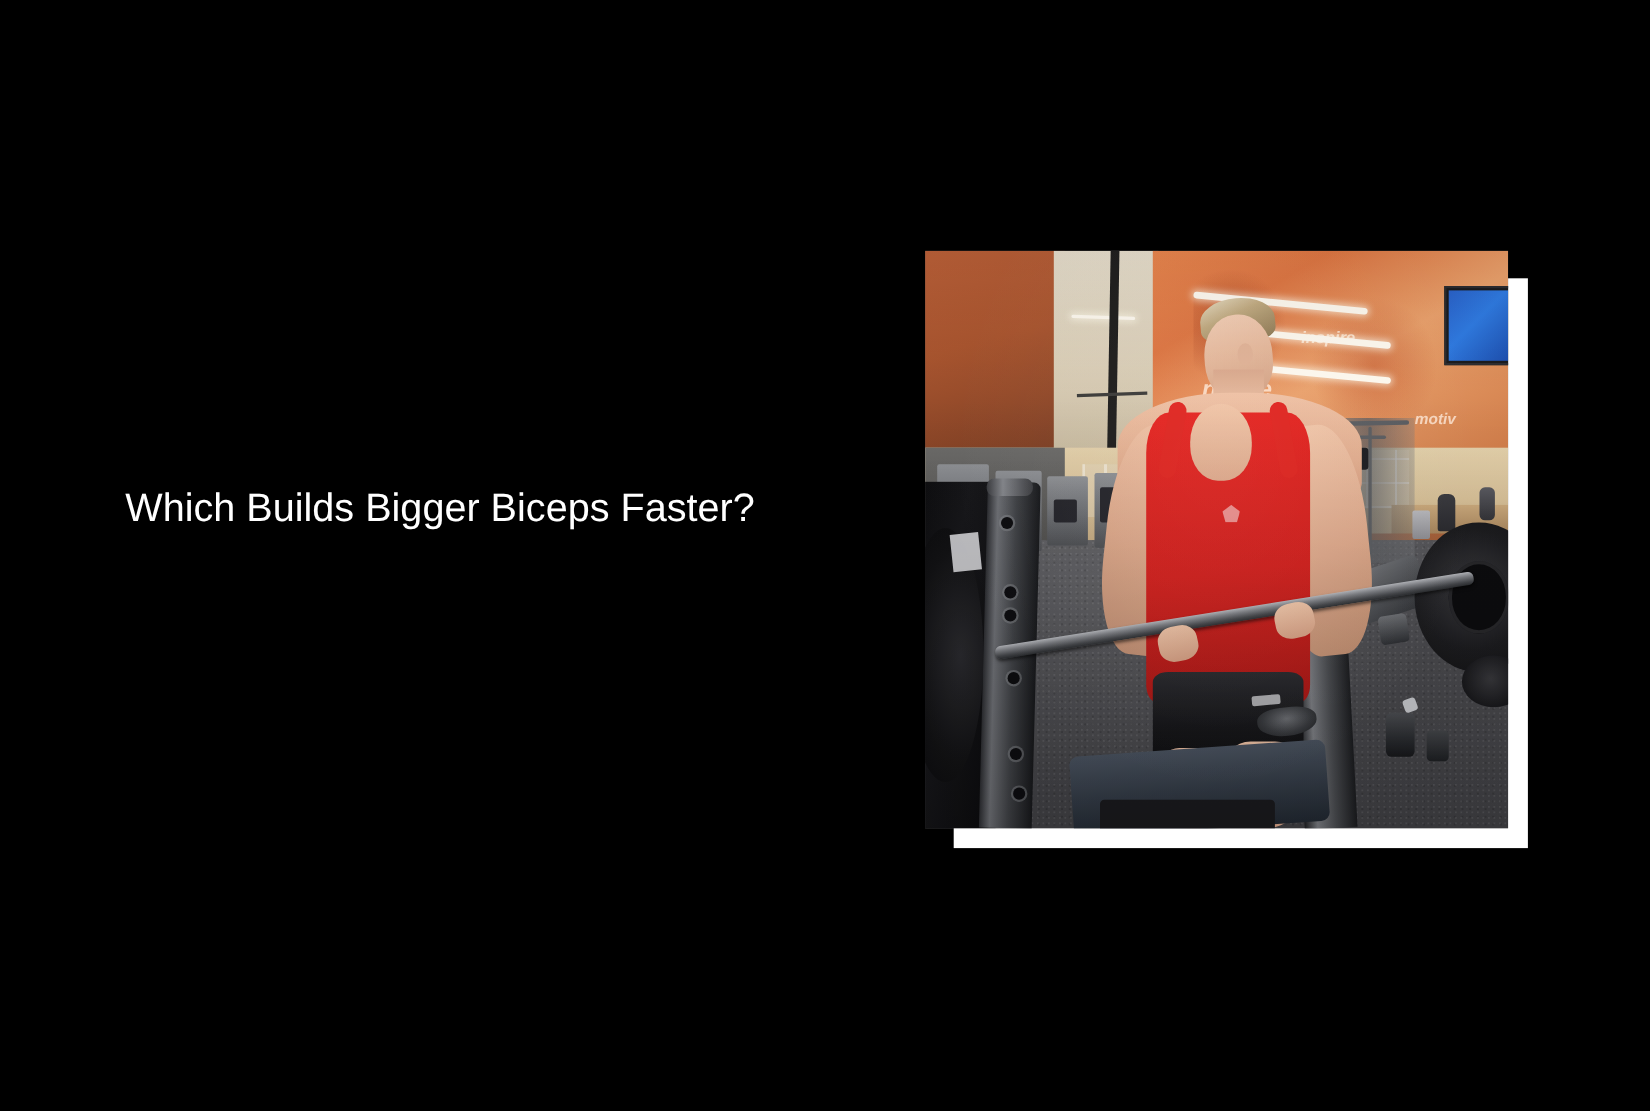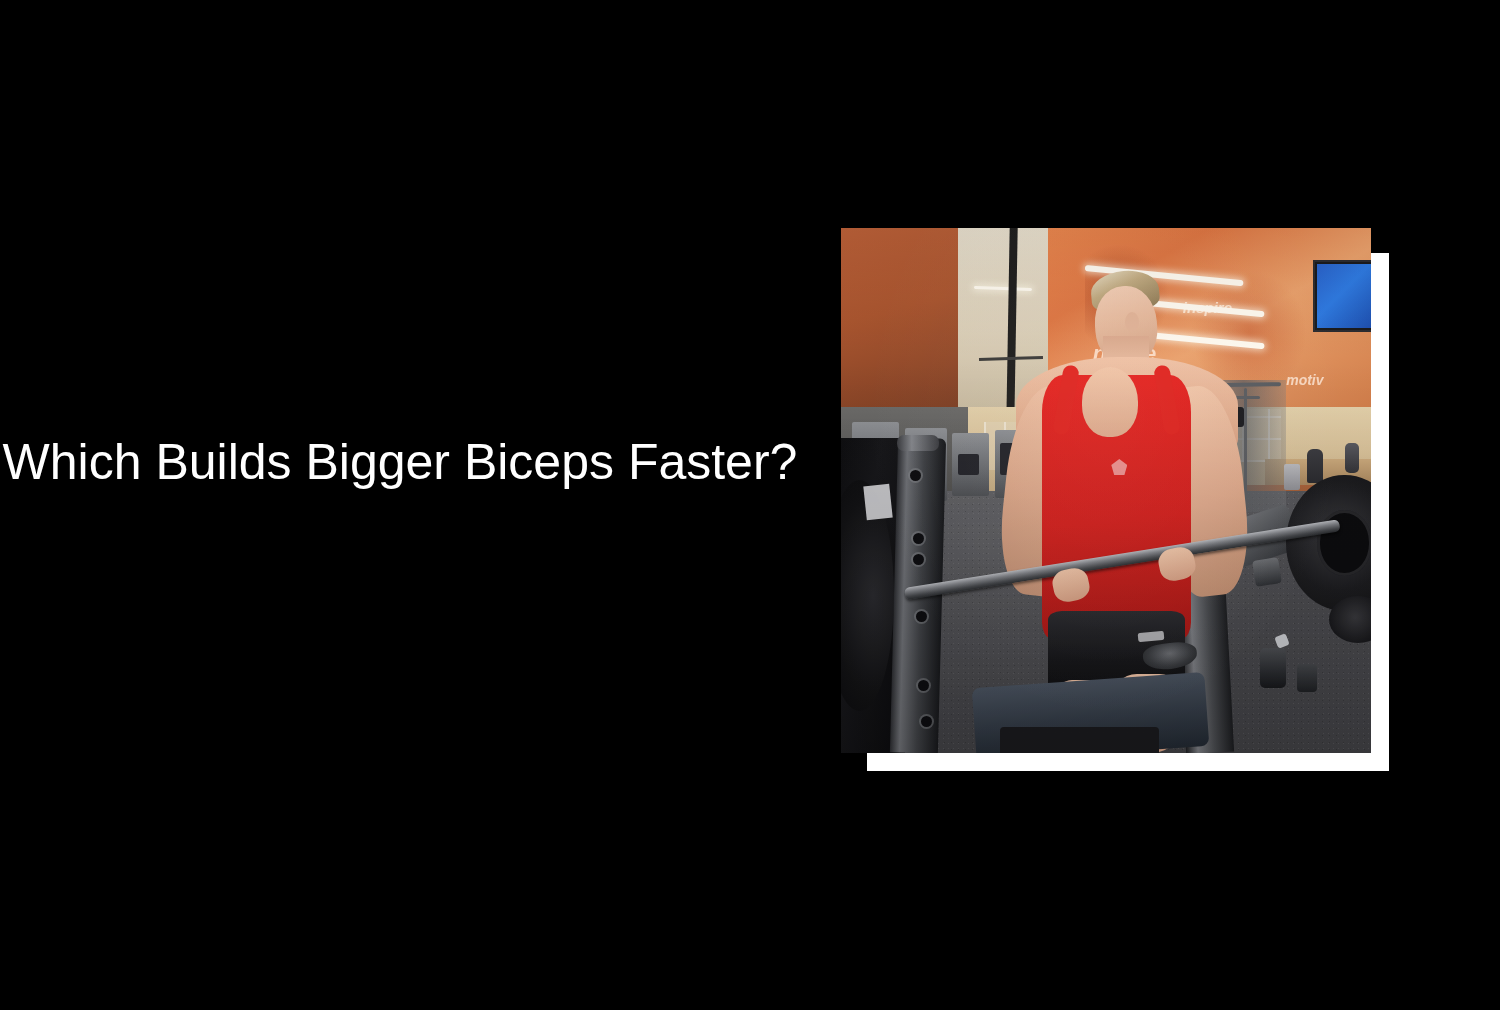--- a/index.html
+++ b/index.html
@@ -42,21 +42,21 @@
   }
   .title-line {
     display: block;
     white-space: nowrap;
   }
   .subtitle {
     margin: 0;
     padding-top: 30px;
     color: #ffffff;
     font-family: "Liberation Sans", sans-serif;
-    font-size: 50px;
+    font-size: 36px;
     font-weight: 400;
     line-height: 44px;
     text-align: center;
     white-space: nowrap;
   }
 
   
   .photo-frame {
     position: absolute;
     left: 867px;

